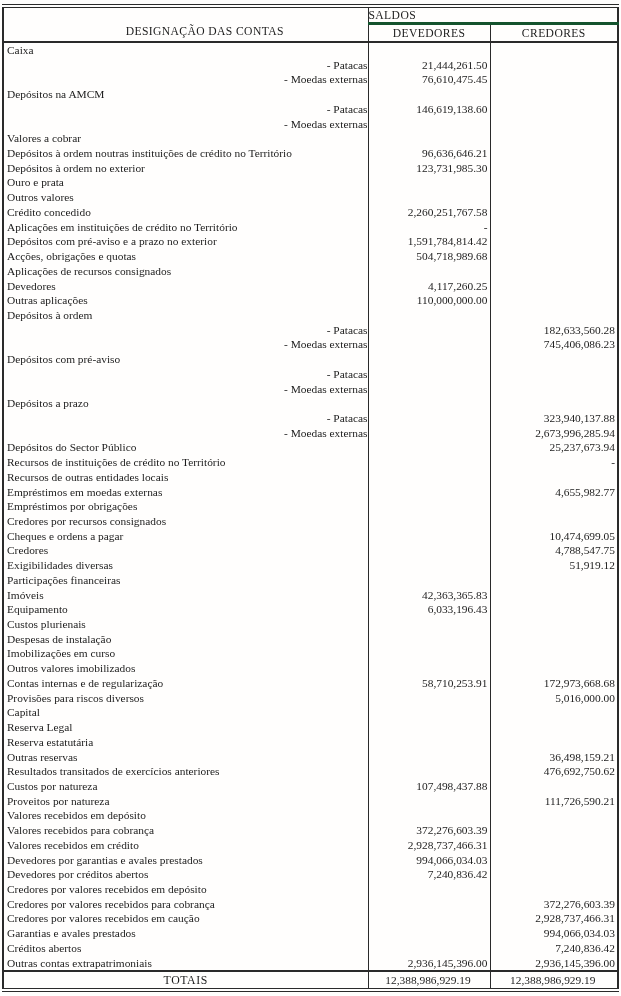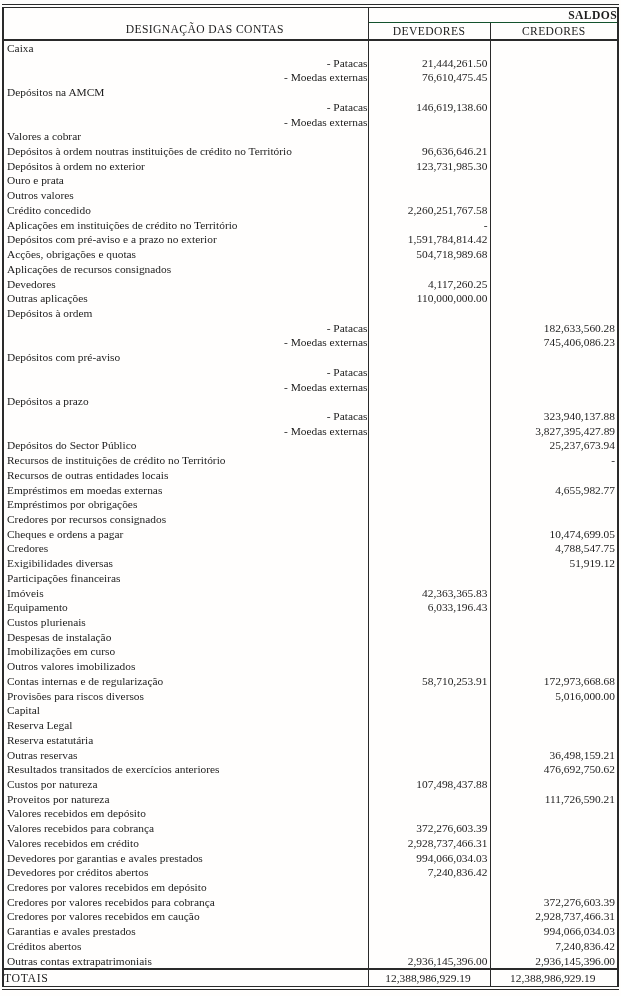--- a/index.html
+++ b/index.html
@@ -44,23 +44,22 @@
   th.h-designation {
     vertical-align: bottom;
     text-align: center;
     padding-bottom: 3px;
     border-right: 1.5px solid #2a2a2a;
     border-bottom: 2.5px solid #2a2a2a;
     padding-left: 38px;
   }
   th.h-saldos {
     height: 14px;
-    text-align: right;
-    border-bottom: 1px solid #14532d;
-    font-weight: bold;
+    text-align: left;
+    border-bottom: 3px solid #14532d;
   }
   th.h-dev, th.h-cred {
     height: 16px;
     text-align: center;
     border-bottom: 2.5px solid #2a2a2a;
   }
   th.h-dev { border-right: 1px solid #2a2a2a; }
 
   tbody td {
     height: 14.72px;
@@ -83,21 +82,21 @@
   td.dev { border-right: 1px solid #2a2a2a; }
 
   tfoot td {
     height: 16px;
     line-height: 16px;
     font-size: 11.8px;
     padding: 0;
     border-top: 2px solid #2a2a2a;
   }
   tfoot td.t-label {
-    text-align: left;
+    text-align: center;
     letter-spacing: 0.6px;
     border-right: 1.5px solid #2a2a2a;
   }
   tfoot td.val {
     text-align: center;
     padding-right: 2px;
   }
   tfoot td.dev { border-right: 1px solid #2a2a2a; }
 </style>
 </head>
@@ -247,21 +246,21 @@
       <td class="val cred"></td>
     </tr>
         <tr>
       <td class="name indent-1">- Patacas</td>
       <td class="val dev"></td>
       <td class="val cred">323,940,137.88</td>
     </tr>
         <tr>
       <td class="name indent-1">- Moedas externas</td>
       <td class="val dev"></td>
-      <td class="val cred">3,827,395,427.89</td>
+      <td class="val cred">2,673,996,285.94</td>
     </tr>
         <tr>
       <td class="name">Depósitos do Sector Público</td>
       <td class="val dev"></td>
       <td class="val cred">25,237,673.94</td>
     </tr>
         <tr>
       <td class="name">Recursos de instituições de crédito no Território</td>
       <td class="val dev"></td>
       <td class="val cred">-</td>

